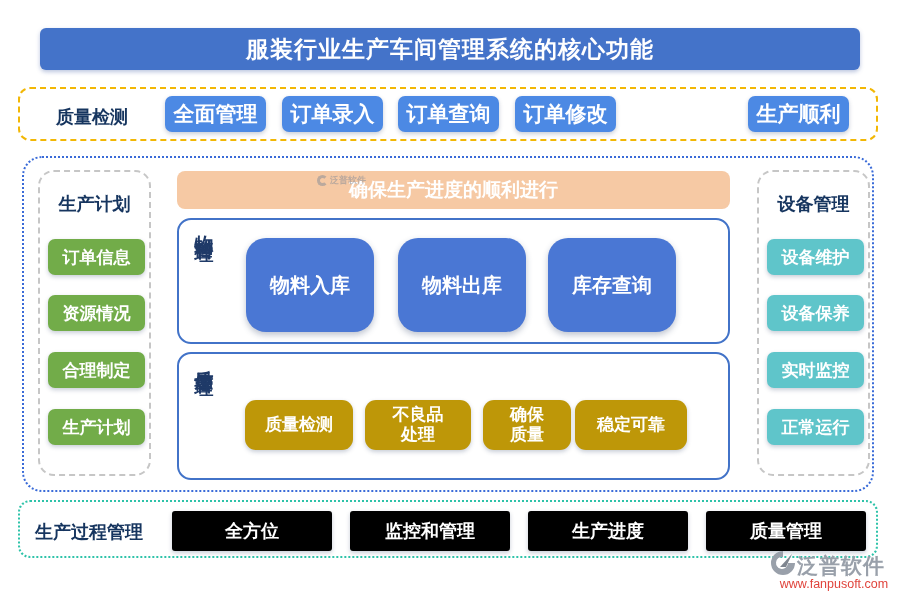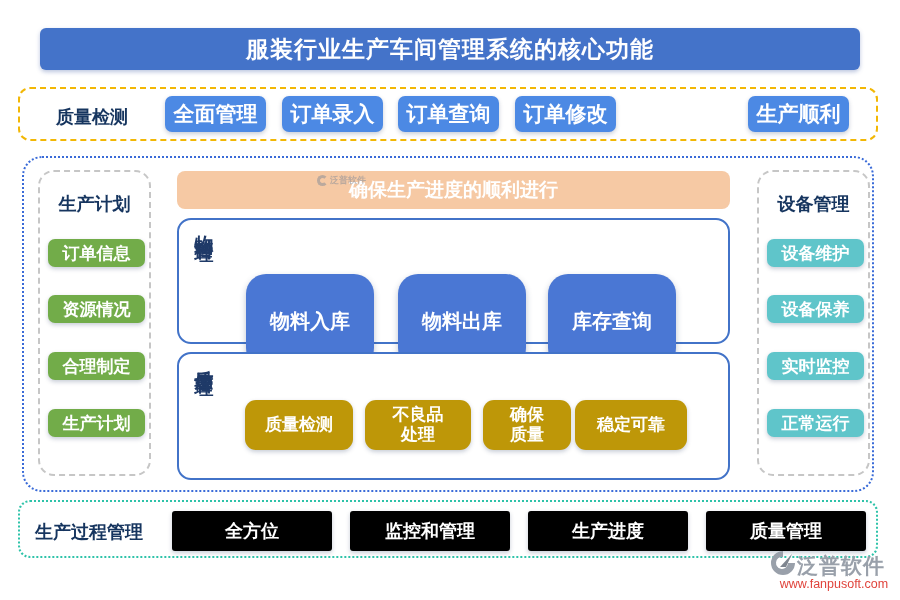--- a/index.html
+++ b/index.html
@@ -26,42 +26,42 @@
 
   .main-section { position:absolute; left:22px; top:156px; width:852px; height:336px;
     border:2.5px dotted #3A6BD8; border-radius:20px; }
 
   .side-col { position:absolute; top:12px; width:113px; height:306px;
     border:2px dashed #C6C6C6; border-radius:16px; background:#fff; }
   .side-col.left { left:14px; }
   .side-col.right { left:733px; }
   .col-title { position:absolute; top:20px; left:0; width:100%; text-align:center;
     color:#16355F; font-size:18px; font-weight:bold; }
-  .side-col .chip { left:8px; width:97px; height:28px; border-radius:7px; font-size:17px; }
+  .side-col .chip { left:8px; width:97px; height:36px; border-radius:7px; font-size:17px; }
   .btn-green { background:#72AC49; }
   .btn-tealL { background:#5FC5CA; }
   .pos-a { top:67px; } .pos-b { top:123px; } .pos-c { top:180px; } .pos-d { top:237px; }
 
   .peach-banner { position:absolute; left:153px; top:13px; width:553px; height:38px;
     background:#F6C9A4; border-radius:8px; display:flex; align-items:center; justify-content:center;
     color:#fff; font-size:19px; font-weight:bold; }
   .watermark { position:absolute; left:140px; top:3px; display:flex; align-items:center; gap:2px;
     opacity:.55; color:#8B8F98; font-size:9px; font-weight:bold; }
   .watermark .wm-ic { width:11px; height:11px; border-radius:50%;
     border:3px solid #8B8F98; border-right-color:transparent; display:inline-block; }
 
   .func-box { position:absolute; left:153px; width:553px; background:#fff;
     border:2px solid #4273C8; border-radius:14px; }
   .material-box { top:60px; height:126px; }
   .quality-box { top:194px; height:128px; }
   .v-title { position:absolute; left:16px; top:0; height:100%; display:flex; align-items:center;
     writing-mode:vertical-rl; text-orientation:upright; color:#1F3A68;
     font-size:19px; font-weight:bold; letter-spacing:3px; line-height:1; }
   .btn-material { top:18px; width:128px; height:94px; background:#4A77D4; border-radius:20px;
-    font-size:20px; box-shadow:0 3px 6px rgba(40,60,100,.3);margin-top:36px; }
+    font-size:20px; box-shadow:0 3px 6px rgba(40,60,100,.3); }
   .btn-quality { top:46px; height:50px; background:#BE9708; border-radius:11px;
     font-size:17px; white-space:pre-line; line-height:1.15; }
 
   .process-section { position:absolute; left:18px; top:500px; width:860px; height:58px;
     border:2.5px dotted #2EC3A9; border-radius:12px; }
   .process-section .section-label { left:15px; top:18px; }
   .btn-process { top:9px; width:160px; height:40px; background:#000000; border-radius:3px; font-size:18px; }
 
   .footer-logo { position:absolute; left:770px; top:550px; width:128px; }
   .logo-row { display:flex; align-items:flex-end; gap:1px; }

